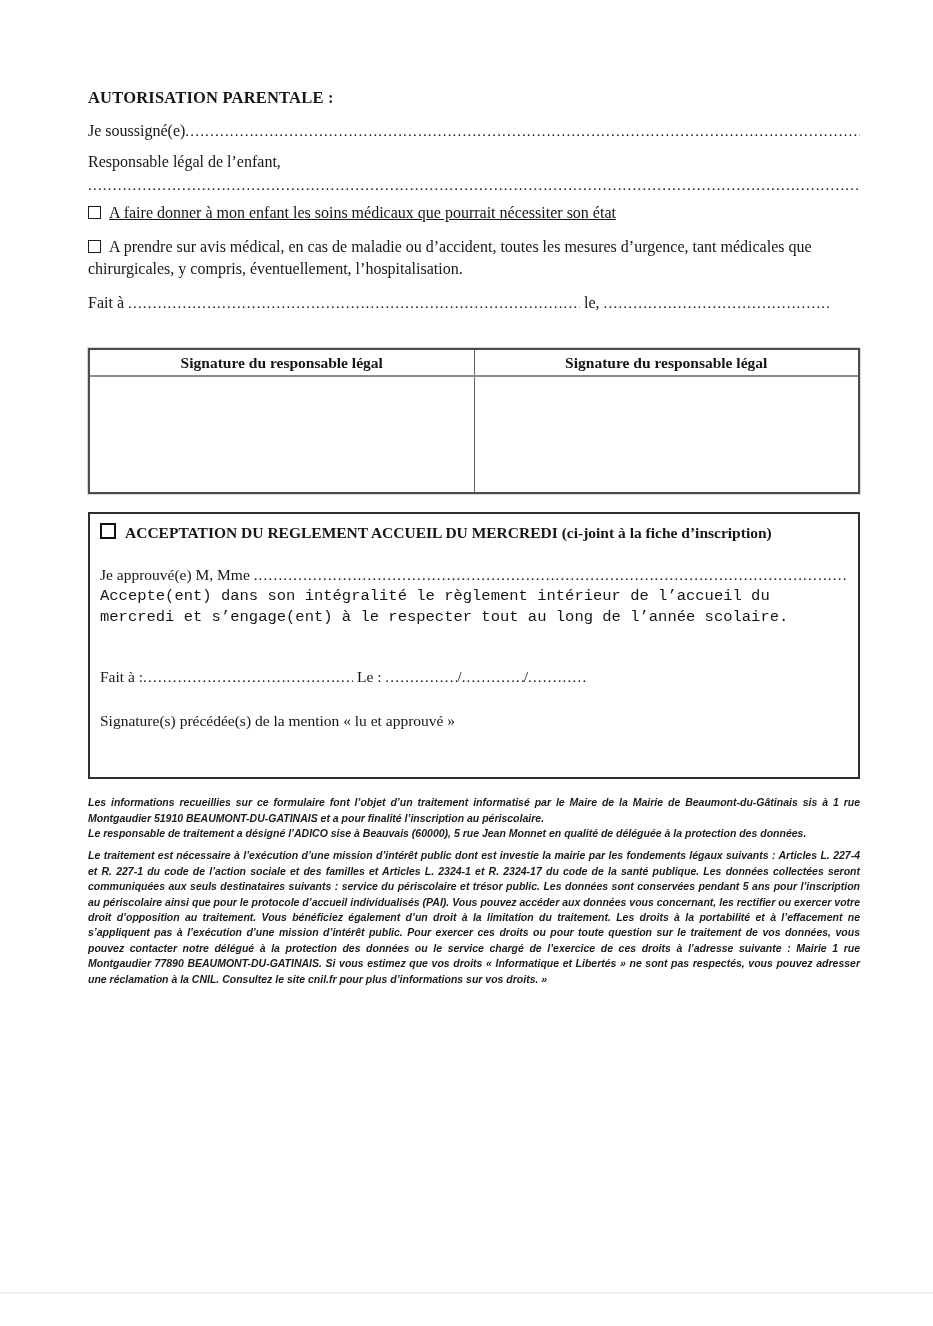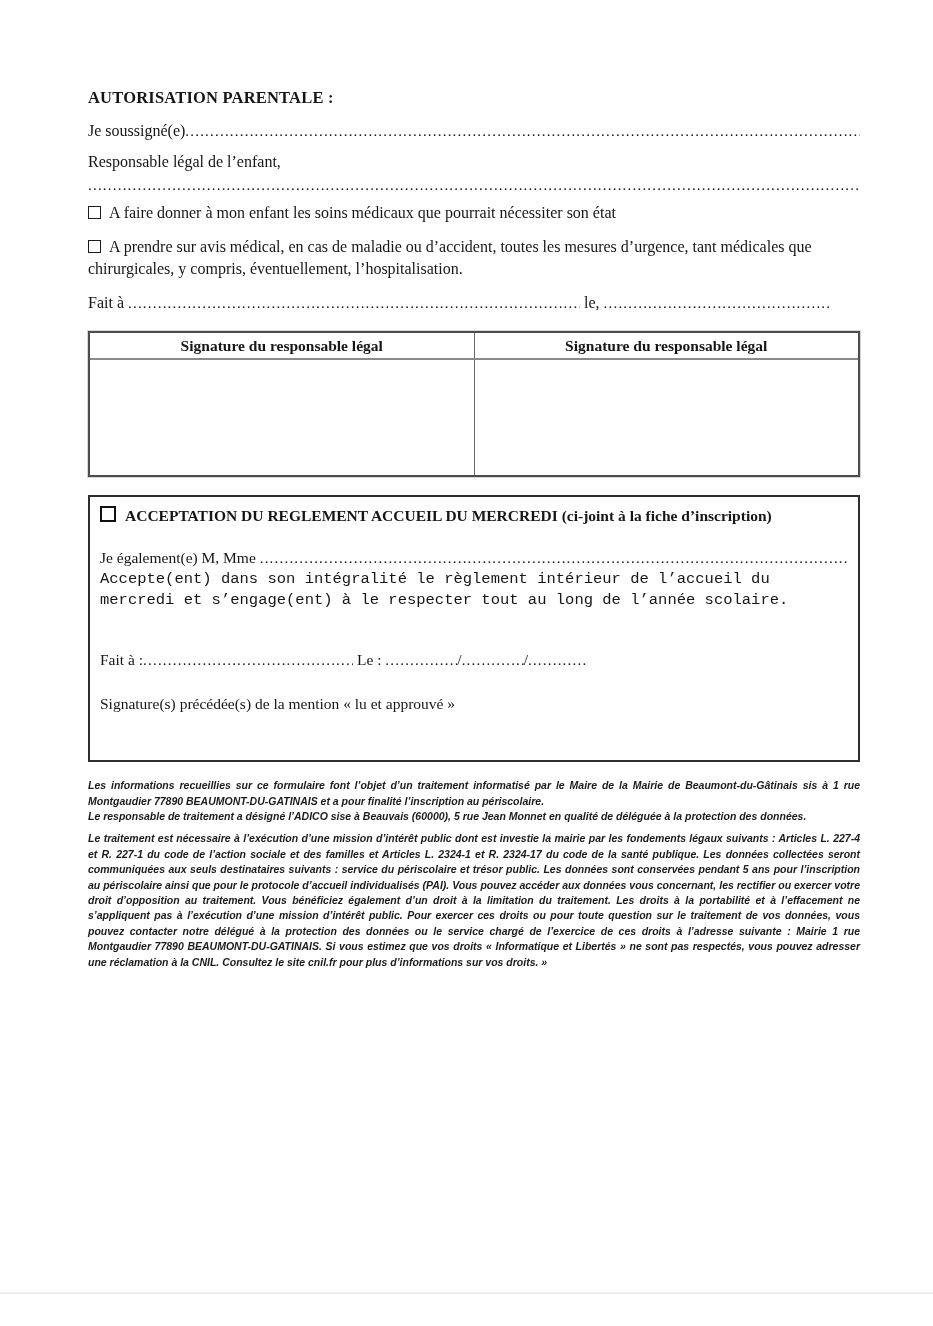--- a/index.html
+++ b/index.html
@@ -56,21 +56,21 @@
     display:inline-block;
     width:12px;height:12px;
     border:2.2px solid #111;
     margin-right:9px;
     vertical-align:-1px;
   }
   .para{font-size:16px;line-height:1.38;margin:0 0 14px 0;}
 
   
   .sig-table{
-    margin-top:19px;
+    margin-top:36px;
     border:2px solid #4c4c4c;
     box-shadow:0 0 0 1px #d8d8d8;
   }
   .sig-head{
     display:flex;
     border-bottom:2px solid #8a8a8a;
   }
   .sig-head-cell{
     width:50%;
     text-align:center;
@@ -133,21 +133,21 @@
     <div class="line flexline">
       <span>Je soussigné(e)</span>
         <span class="fill">................................................................................................................................................................................................................................................................</span>
     </div>
 
     <div class="line" style="margin-bottom:6px;">Responsable légal de l’enfant,</div>
 
     <div class="dotted-row">................................................................................................................................................................................................................................................................</div>
 
 
-    <div class="line" style="margin-bottom:14px;">
+    <div class="line" style="margin-bottom:14px;text-decoration:underline;">
       <span class="cb"></span><span>A faire donner à mon enfant les soins médicaux que pourrait nécessiter son état</span>
     </div>
 
     <div class="para">
       <span class="cb"></span><span>A prendre sur avis médical, en cas de maladie ou d’accident, toutes les mesures d’urgence, tant médicales que chirurgicales, y compris, éventuellement, l’hospitalisation.</span>
     </div>
 
     <div class="line flexline" style="">
       <span>Fait à</span>&nbsp;<span class="dotw" style="width:452px;">................................................................................................................................................................................................................................................................</span>&nbsp;<span>le,</span>&nbsp;<span class="dotw" style="width:228px;">................................................................................................................................................................................................................................................................</span>
     </div>
@@ -162,35 +162,35 @@
         <div class="sig-body-cell"></div>
       </div>
     </div>
 
     <div class="accept-box">
       <div class="accept-title">
         <span class="cb-big"></span><span>ACCEPTATION DU REGLEMENT ACCUEIL DU MERCREDI (ci-joint à la fiche d’inscription)</span>
       </div>
 
       <div class="accept-line flexline">
-        <span>Je également(e) M, Mme</span>&nbsp;<span class="fill">................................................................................................................................................................................................................................................................</span>
+        <span>Je approuvé(e) M, Mme</span>&nbsp;<span class="fill">................................................................................................................................................................................................................................................................</span>
       </div>
 
       <div class="accept-para">Accepte(ent) dans son intégralité le règlement intérieur de l’accueil du mercredi et s’engage(ent) à le respecter tout au long de l’année scolaire.</div>
 
       <div class="accept-fait flexline">
         <span>Fait à :</span><span class="dotw" style="width:210px;">................................................................................................................................................................................................................................................................</span>&nbsp;<span>Le :</span>&nbsp;<span class="dotw" style="width:72px;">................................................................................................................................................................................................................................................................</span><span>/</span><span class="dotw" style="width:62px;">................................................................................................................................................................................................................................................................</span><span>/</span><span class="dotw" style="width:58px;">................................................................................................................................................................................................................................................................</span>
       </div>
 
       <div class="accept-line">Signature(s) précédée(s) de la mention « lu et approuvé »</div>
     </div>
 
     <div class="privacy">
       <div class="p1">
-        <div>Les informations recueillies sur ce formulaire font l’objet d’un traitement informatisé par le Maire de la Mairie de Beaumont-du-Gâtinais sis à 1 rue Montgaudier 77890 BEAUMONT-DU-GATINAIS et a pour finalité l’inscription au périscolaire.</div>
+        <div>Les informations recueillies sur ce formulaire font l’objet d’un traitement informatisé par le Maire de la Mairie de Beaumont-du-Gâtinais sis à 1 rue Montgaudier 51910 BEAUMONT-DU-GATINAIS et a pour finalité l’inscription au périscolaire.</div>
         <div>Le responsable de traitement a désigné l’ADICO sise à Beauvais (60000), 5 rue Jean Monnet en qualité de déléguée à la protection des données.</div>
       </div>
       <div class="p2">Le traitement est nécessaire à l’exécution d’une mission d’intérêt public dont est investie la mairie par les fondements légaux suivants : Articles L. 227-4 et R. 227-1 du code de l’action sociale et des familles et Articles L. 2324-1 et R. 2324-17 du code de la santé publique. Les données collectées seront communiquées aux seuls destinataires suivants : service du périscolaire et trésor public. Les données sont conservées pendant 5 ans pour l’inscription au périscolaire ainsi que pour le protocole d’accueil individualisés (PAI). Vous pouvez accéder aux données vous concernant, les rectifier ou exercer votre droit d’opposition au traitement. Vous bénéficiez également d’un droit à la limitation du traitement. Les droits à la portabilité et à l’effacement ne s’appliquent pas à l’exécution d’une mission d’intérêt public. Pour exercer ces droits ou pour toute question sur le traitement de vos données, vous pouvez contacter notre délégué à la protection des données ou le service chargé de l’exercice de ces droits à l’adresse suivante : Mairie 1 rue Montgaudier 77890 BEAUMONT-DU-GATINAIS. Si vous estimez que vos droits « Informatique et Libertés » ne sont pas respectés, vous pouvez adresser une réclamation à la CNIL. Consultez le site cnil.fr pour plus d’informations sur vos droits. »</div>
     </div>
 
   </div>
 
   <div class="page-edge"></div>
 </div>
 

